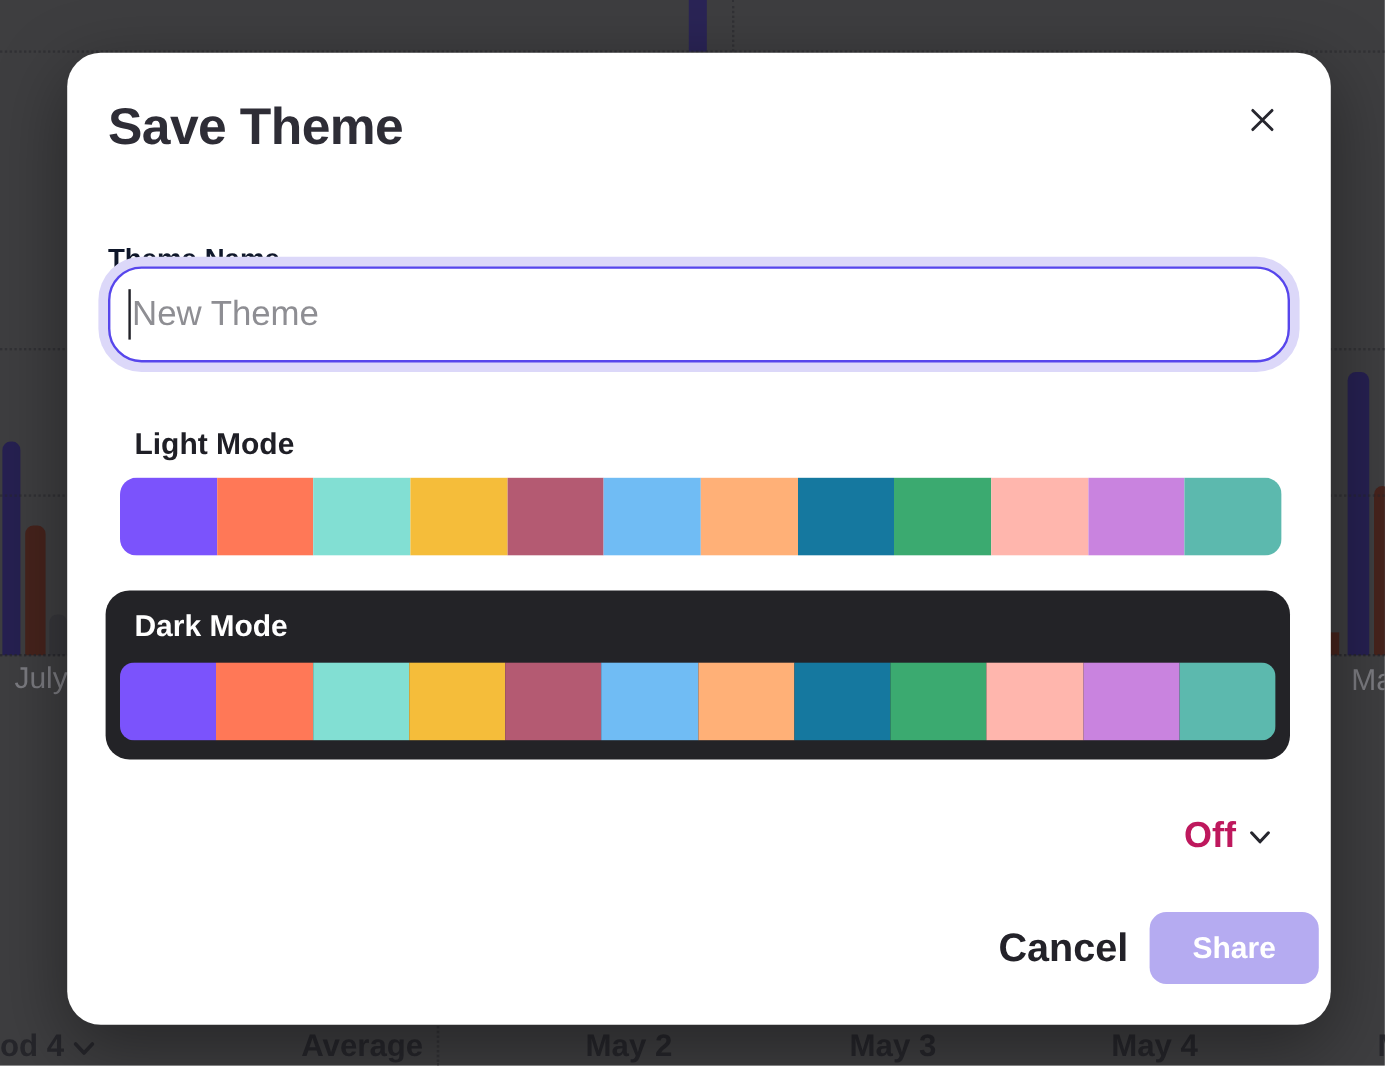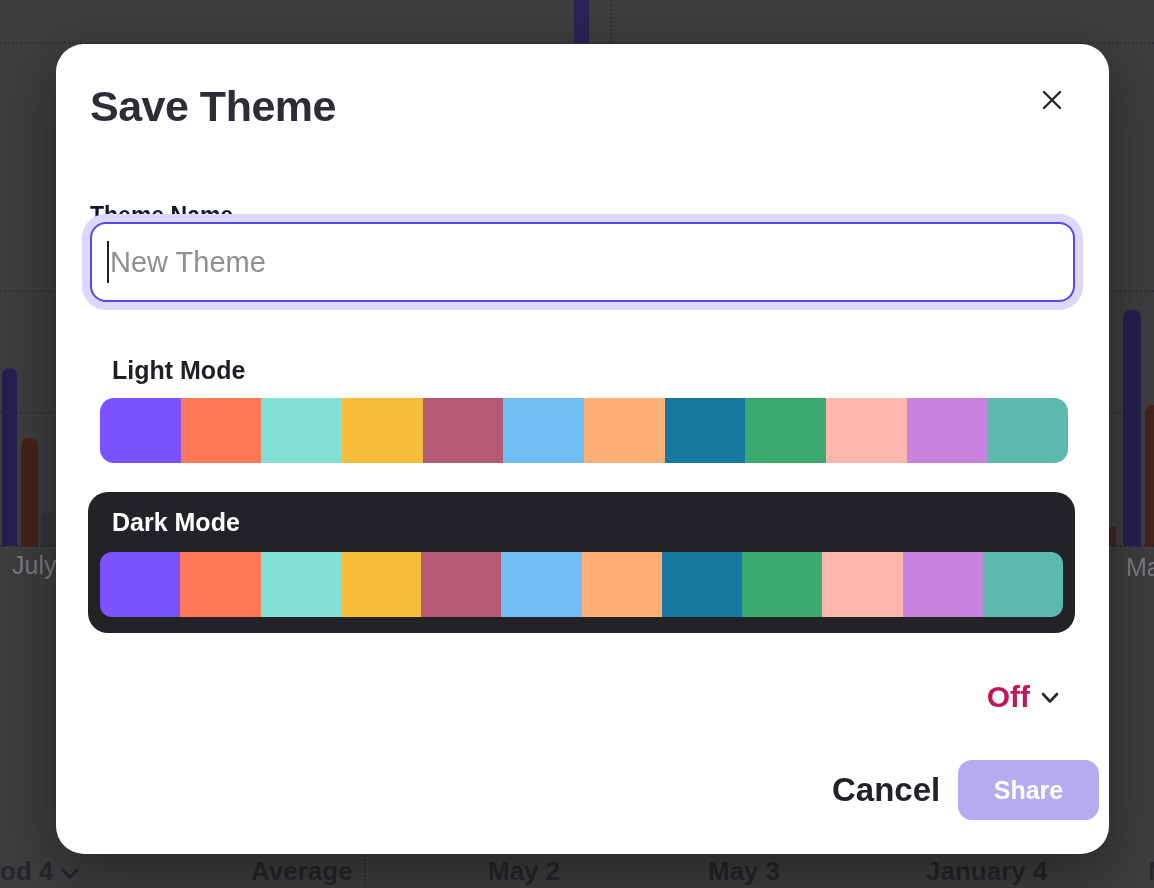--- a/index.html
+++ b/index.html
@@ -35,21 +35,21 @@
     position:absolute; left:974px; top:35px; width:44px; height:44px;
     background:none; border:none; cursor:pointer;
     display:flex; align-items:center; justify-content:center;
   }
   .field-label {
     position:absolute; left:34px; top:140px;
     font-size:23px; font-weight:600; color:#0f172a;margin-top:18px;
   }
   .input-wrap {
     position:absolute; left:34px; top:178px; width:985px; height:80px;
-    border:2px solid var(--accent, #5746EC); border-radius:16px;
+    border:2px solid var(--accent, #5746EC); border-radius:28px;
     box-shadow:0 0 0 8px var(--focus-ring, #DCD8F9);
     background:#fff;
   }
   .input-wrap input {
     width:100%; height:100%; border:none; outline:none; background:transparent;
     padding:0 18px; font-family:"Liberation Sans", sans-serif;
     font-size:29px; color:#2B2B33; border-radius:14px;
   }
   .input-wrap input::placeholder { color:#8E8E93; opacity:1; }
   .caret {
@@ -134,21 +134,21 @@
     <span>od 4</span>
     <span>
       <svg width="18" height="12" viewBox="0 0 18 12">
           <polyline points="2,2 9,9.5 16,2" fill="none" stroke="#26262B" stroke-width="3" stroke-linecap="round" stroke-linejoin="round"></polyline>
         </svg>
     </span>
   </div>
   <div class="axis-label" style="left:251px;">Average</div>
   <div class="axis-label" style="left:488px;">May 2</div>
   <div class="axis-label" style="left:708px;">May 3</div>
-  <div class="axis-label" style="left:926px;">January 4</div>
+  <div class="axis-label" style="left:926px;">May 4</div>
   <div class="axis-label" style="left:1148px;">M</div>
 </div>
 
 <div class="modal">
 
   <h1 class="modal-title">Save Theme</h1>
 
   <button class="close-btn">
     <span>
       <svg width="24" height="24" viewBox="0 0 24 24">

